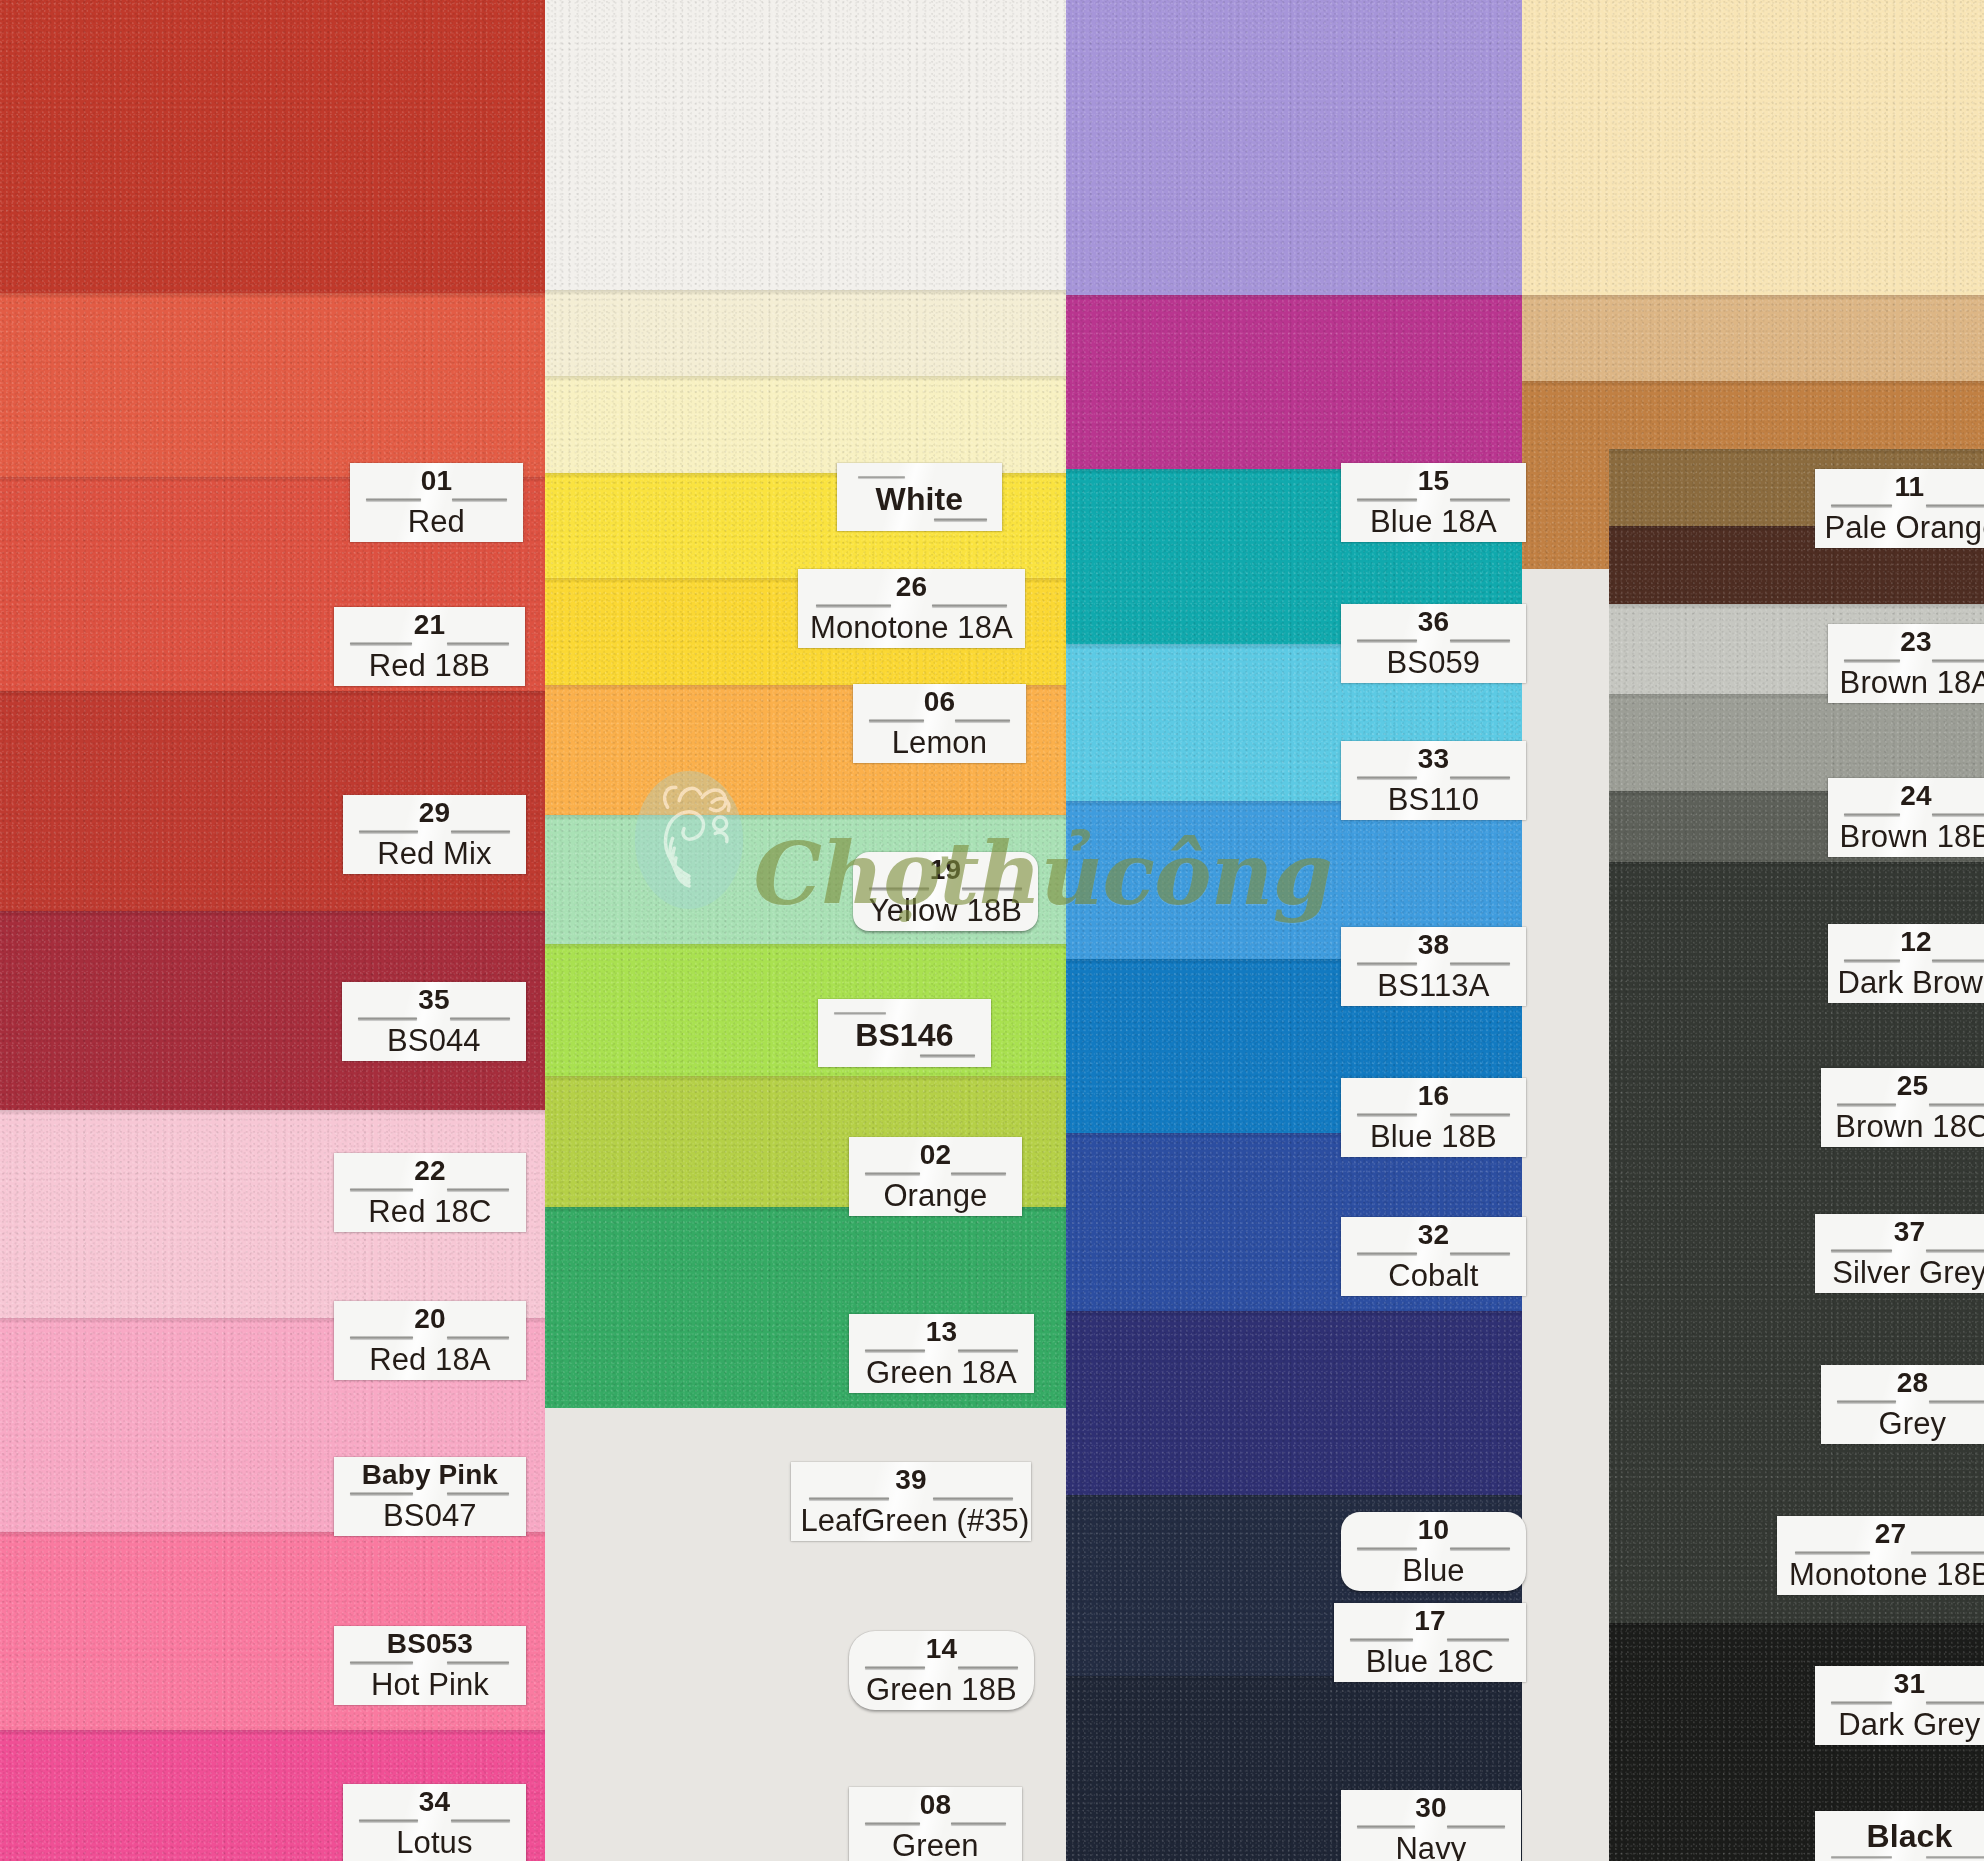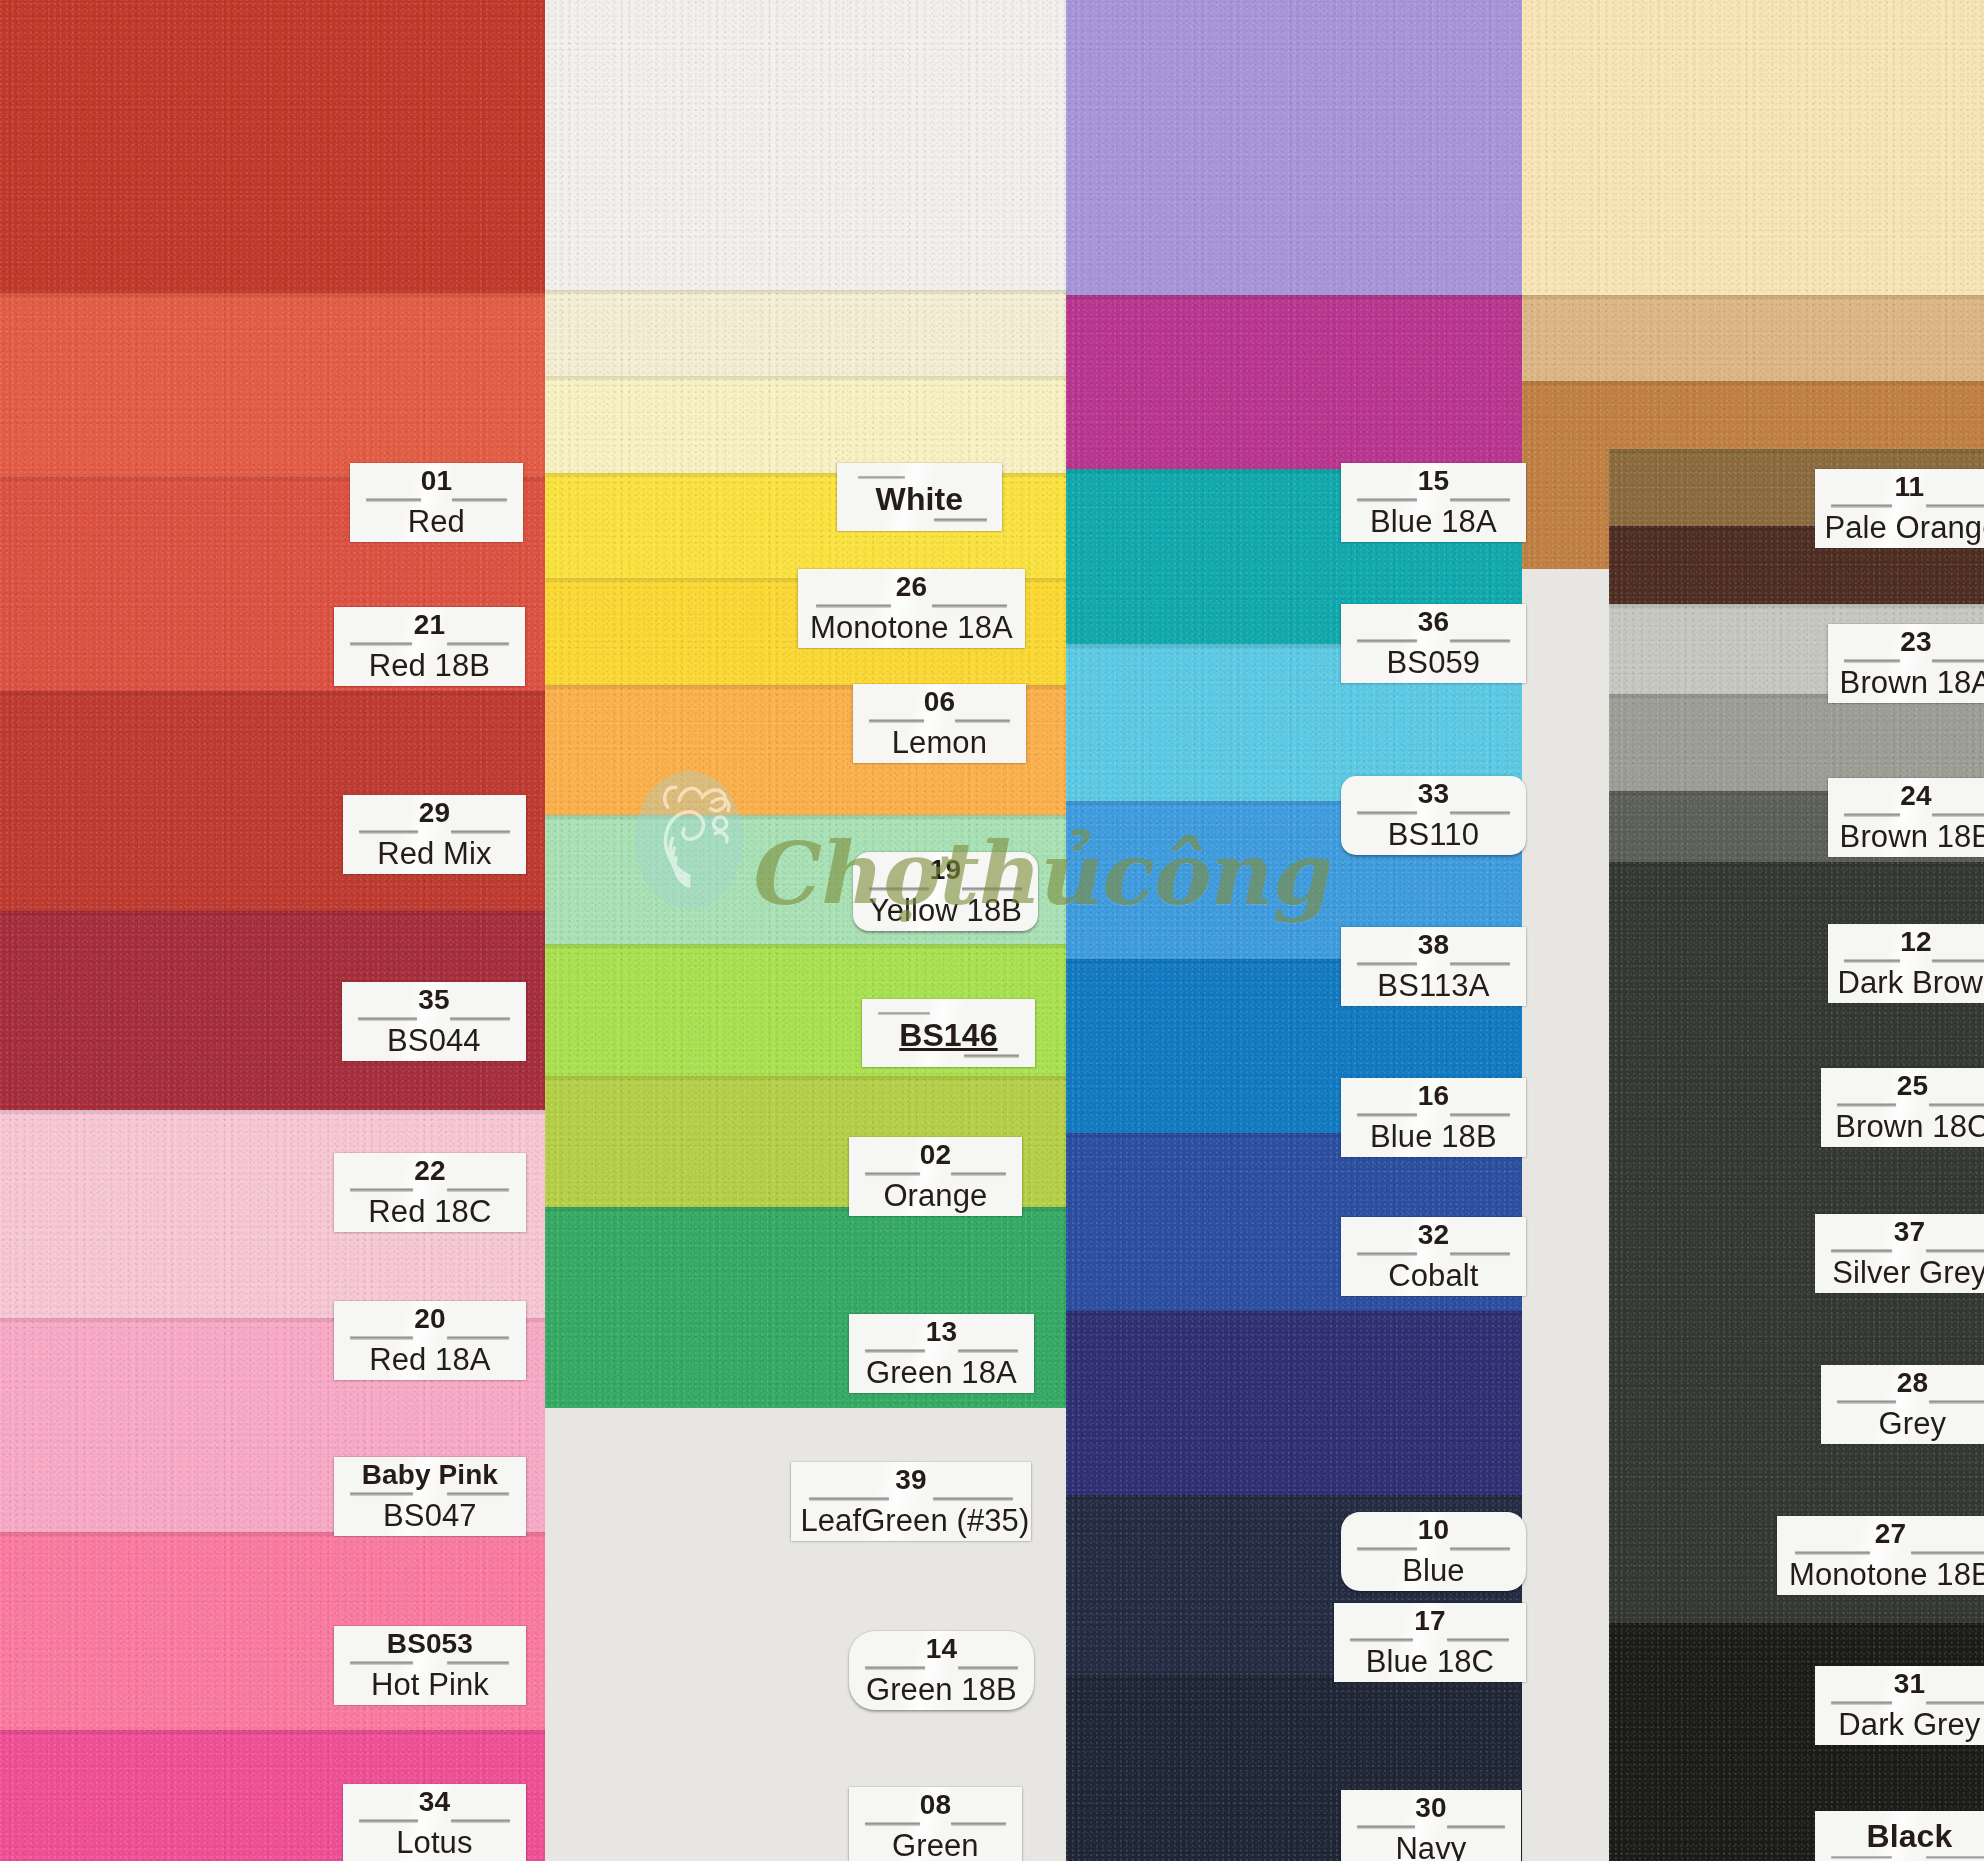--- a/index.html
+++ b/index.html
@@ -279,21 +279,21 @@
 
   <div class="label num-top" style="left:853px;top:852px;width:166px;border-radius:16px;">
     <span class="ln a">19</span>
     <span class="staple">
         <i class="l"></i>
         <i class="r"></i>
       </span>
     <span class="ln b">Yellow 18B</span>
   </div>
 
-  <div class="label single" style="left:862px;top:999px;width:154px;padding-top:9.4px;text-decoration:underline;">
+  <div class="label single" style="left:818px;top:999px;width:154px;padding-top:9.4px;">
     <span class="staple">
         <i class="l" style="left:4%;width:34%"></i>
       </span>
     <span class="ln a">BS146</span>
     <span class="staple">
         <i class="r"></i>
       </span>
   </div>
 
   <div class="label num-top" style="left:849px;top:1137px;width:154px;">
@@ -352,21 +352,21 @@
 
   <div class="label num-top" style="left:1341px;top:604px;width:166px;">
     <span class="ln a">36</span>
     <span class="staple">
         <i class="l"></i>
         <i class="r"></i>
       </span>
     <span class="ln b">BS059</span>
   </div>
 
-  <div class="label num-top" style="left:1341px;top:776px;width:166px;border-radius:15px;">
+  <div class="label num-top" style="left:1341px;top:741px;width:166px;">
     <span class="ln a">33</span>
     <span class="staple">
         <i class="l"></i>
         <i class="r"></i>
       </span>
     <span class="ln b">BS110</span>
   </div>
 
   <div class="label num-top" style="left:1341px;top:927px;width:166px;">
     <span class="ln a">38</span>

